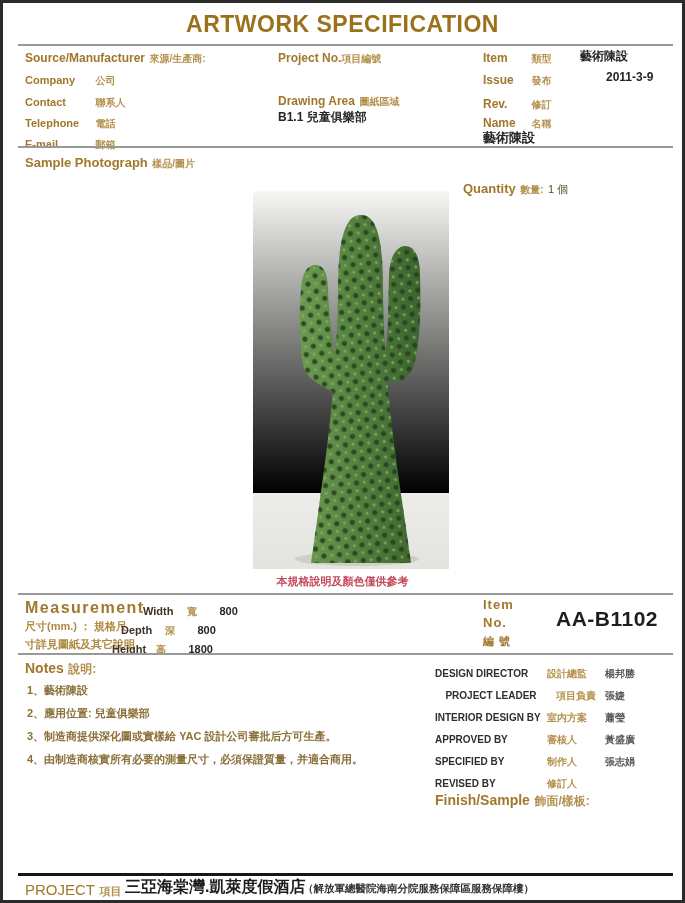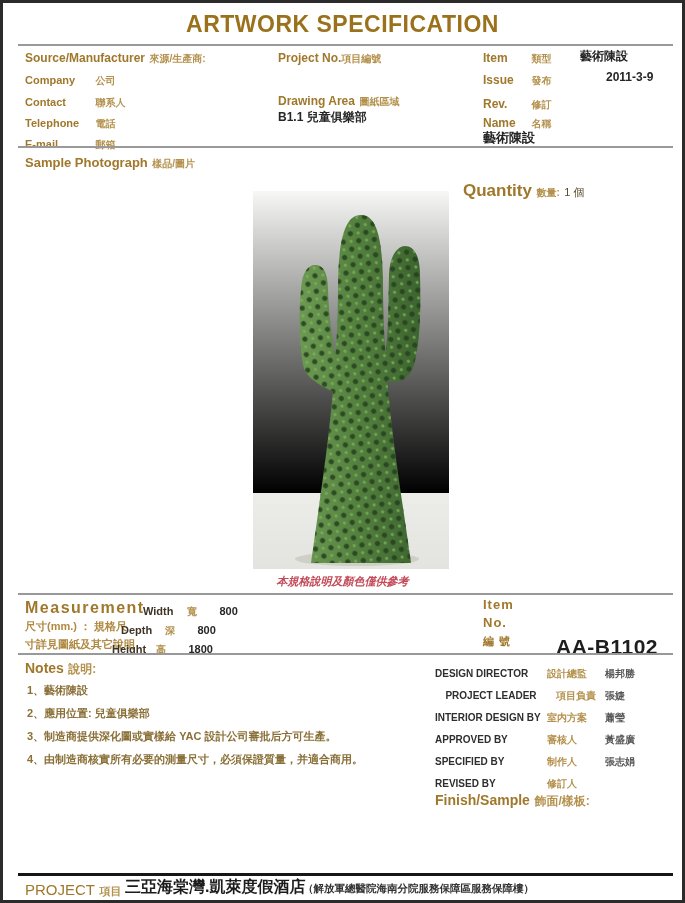--- a/index.html
+++ b/index.html
@@ -14,21 +14,21 @@
   .rule-dark{position:absolute;left:15px;width:655px;height:3px;background:#161616;}
   .title{
     left:0;right:0;top:8px;text-align:center;font-size:23px;font-weight:bold;
     color:#9a721c;letter-spacing:.5px;
   }
   .lbl-en{font-size:11px;font-weight:bold;color:#a0782c;display:inline-block;}
   .lbl-zh{font-size:10px;font-weight:bold;color:#b4924e;}
   .val{font-size:12px;font-weight:bold;color:#262626;}
   .hdr-row .lbl-en{min-width:66px;}
   .photo-frame{left:250px;top:188px;width:196px;height:378px;}
-  .caption-red{left:0;right:0;top:571px;text-align:center;font-size:11px;font-weight:bold;color:#c34a58;font-style:italic;}
+  .caption-red{left:0;right:0;top:571px;text-align:center;font-size:11px;font-weight:bold;color:#c34a58;}
   .meas-title{font-size:16px;font-weight:bold;color:#a0782c;letter-spacing:1.5px;}
   .meas-sub{font-size:11px;font-weight:bold;color:#b08a42;}
   .dim-en{font-size:11px;font-weight:bold;color:#3c3325;display:inline-block;min-width:44px;}
   .dim-zh{font-size:10px;font-weight:bold;color:#b4924e;}
   .dim-val{font-size:11px;font-weight:bold;color:#262626;}
   .itemno{font-size:13px;font-weight:bold;color:#a0782c;letter-spacing:1px;}
   .itemno-val{font-size:21px;font-weight:bold;color:#1e1e1e;letter-spacing:.5px;}
   .notes-title{font-size:14px;font-weight:bold;color:#a0782c;}
   .note-line{font-size:11px;font-weight:bold;color:#8a7038;}
   .so-en{font-size:10px;font-weight:bold;color:#2e2e2e;display:inline-block;width:112px;}
@@ -101,21 +101,21 @@
   </div>
   <div class="abs val" style="left:480px;top:126px;font-size:13px;">藝術陳設</div>
 
   <div class="rule" style="top:143px;"></div>
 
   <div class="abs" style="left:22px;top:150px;">
     <span class="lbl-en" style="font-size:13px;">Sample Photograph</span>
     <span class="lbl-zh">樣品/圖片</span>
   </div>
   <div class="abs" style="left:460px;top:150px;">
-    <span class="lbl-en" style="font-size:17px;margin-top:28px;">Quantity</span>
+    <span class="lbl-en" style="font-size:13px;margin-top:28px;">Quantity</span>
     <span class="lbl-zh">數量:</span>
     <span class="dim-val" style="font-weight:normal;color:#5a4a2a;">1 個</span>
   </div>
 
   <div class="abs photo-frame">
     <svg width="196" height="378" viewBox="0 0 196 378">
       <defs>
         <linearGradient id="bg" x1="0" y1="0" x2="0" y2="1">
           <stop offset="0" stop-color="#f7f7f5"></stop>
           <stop offset="0.8" stop-color="#ececе8"></stop>
@@ -176,21 +176,21 @@
     <span class="dim-val" style="margin-left:18px;">800</span>
   </div>
   <div class="abs" style="left:109px;top:636px;">
     <span class="dim-en">Height</span><span class="dim-zh">高</span>
     <span class="dim-val" style="margin-left:18px;">1800</span>
   </div>
 
   <div class="abs itemno" style="left:480px;top:594px;">Item</div>
   <div class="abs itemno" style="left:480px;top:612px;">No.</div>
   <div class="abs itemno" style="left:480px;top:631px;font-size:11px;">編  號</div>
-  <div class="abs itemno-val" style="left:553px;top:604px;margin-top:28px;">AA-B1102</div>
+  <div class="abs itemno-val" style="left:553px;top:604px;">AA-B1102</div>
 
   <div class="rule" style="top:650px;"></div>
 
   <div class="abs" style="left:22px;top:656px;">
     <span class="notes-title">Notes</span>
     <span class="lbl-zh" style="font-size:12px;">說明:</span>
   </div>
   <div class="abs note-line" style="left:24px;top:680px;">1、藝術陳設</div>
   <div class="abs note-line" style="left:24px;top:703px;">2、應用位置: 兒童俱樂部</div>
   <div class="abs note-line" style="left:24px;top:726px;">3、制造商提供深化圖或實樣給 YAC 設計公司審批后方可生產。</div>

